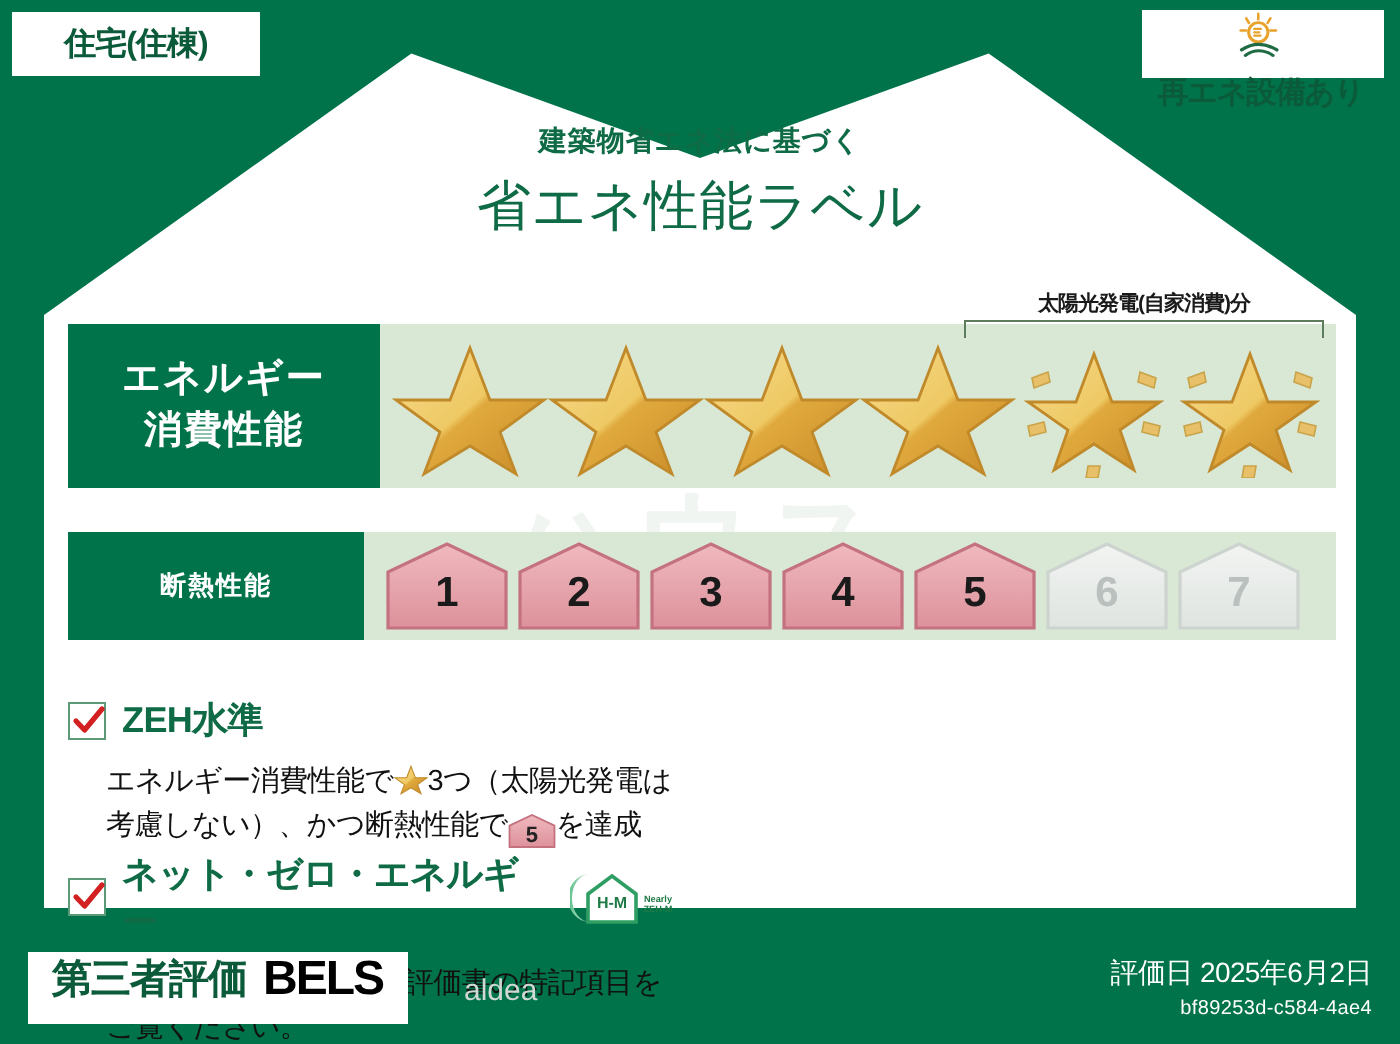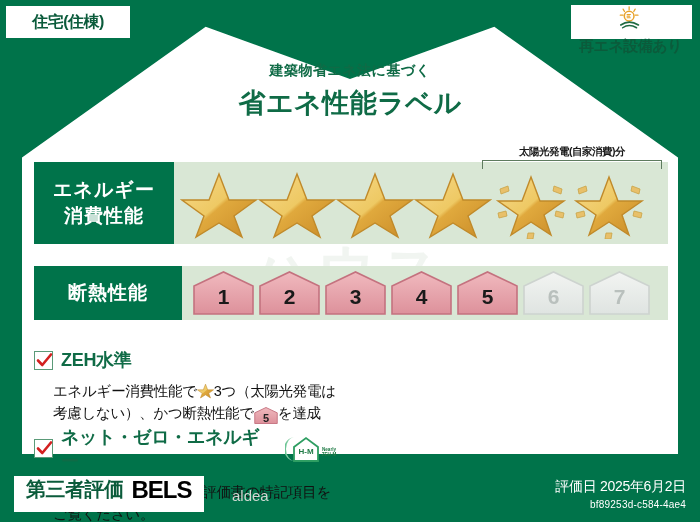--- a/index.html
+++ b/index.html
@@ -52,21 +52,21 @@
 
   
   .headings {
     position: absolute; left: 0; right: 0; top: 62px;
     text-align: center; z-index: 5;
   }
   .sub-title {
     color: #0f6b46; font-size: 14px; font-weight: bold; letter-spacing: 0.5px;
   }
   .main-title {
-    color: #0f6b46; font-size: 27px; font-weight: bold;
+    color: #0f6b46; font-size: 27px; font-weight: normal;
     letter-spacing: 0.5px; margin-top: 5px;
   }
 
   
   .watermark {
     position: absolute;
     left: 0; right: 0; top: 232px;
     text-align: center;
     font-size: 58px; font-weight: bold;
     color: rgba(150,175,150,0.13);
@@ -84,21 +84,21 @@
     align-items: center; justify-content: center;
     font-weight: bold; letter-spacing: 1px;
   }
   .row-value {
     background: #d9e7d5;
     flex: 1; position: relative;
   }
 
   
   #energy-row { left: 34px; top: 162px; width: 634px; height: 82px; }
-  #energy-row .row-label { width: 140px; font-size: 19px; line-height: 1.35; }
+  #energy-row .row-label { width: 156px; font-size: 19px; line-height: 1.35; }
   #energy-row .row-value { display: flex; align-items: center; padding-left: 6px; }
 
   .star-wrap { position: relative; width: 78px; height: 72px; flex: 0 0 78px; }
   .star-wrap svg { position: absolute; left: 0; top: 0; }
 
   
   .solar-annot {
     position: absolute; right: 6px; top: -17px;
     width: 180px; z-index: 6; text-align: center;
   }
@@ -108,21 +108,21 @@
   }
   .solar-bracket {
     margin-top: 1px; height: 9px;
     border-left: 1.5px solid #5e7b5e;
     border-right: 1.5px solid #5e7b5e;
     border-top: 1.5px solid #5e7b5e;
   }
 
   
   #insul-row { left: 34px; top: 266px; width: 634px; height: 54px; }
-  #insul-row .row-label { width: 148px; font-size: 19px; }
+  #insul-row .row-label { width: 148px; font-size: 13px; }
   #insul-row .row-value { display: flex; align-items: center; gap: 3px; padding-left: 10px; }
 
   .house-badge {
     position: relative; width: 63px; height: 46px;
     flex: 0 0 63px;
     display: flex; align-items: flex-end; justify-content: center;
   }
   .house-badge svg { position: absolute; left: 0; top: 0; }
   .house-badge .hb-num {
     position: relative; z-index: 2;

